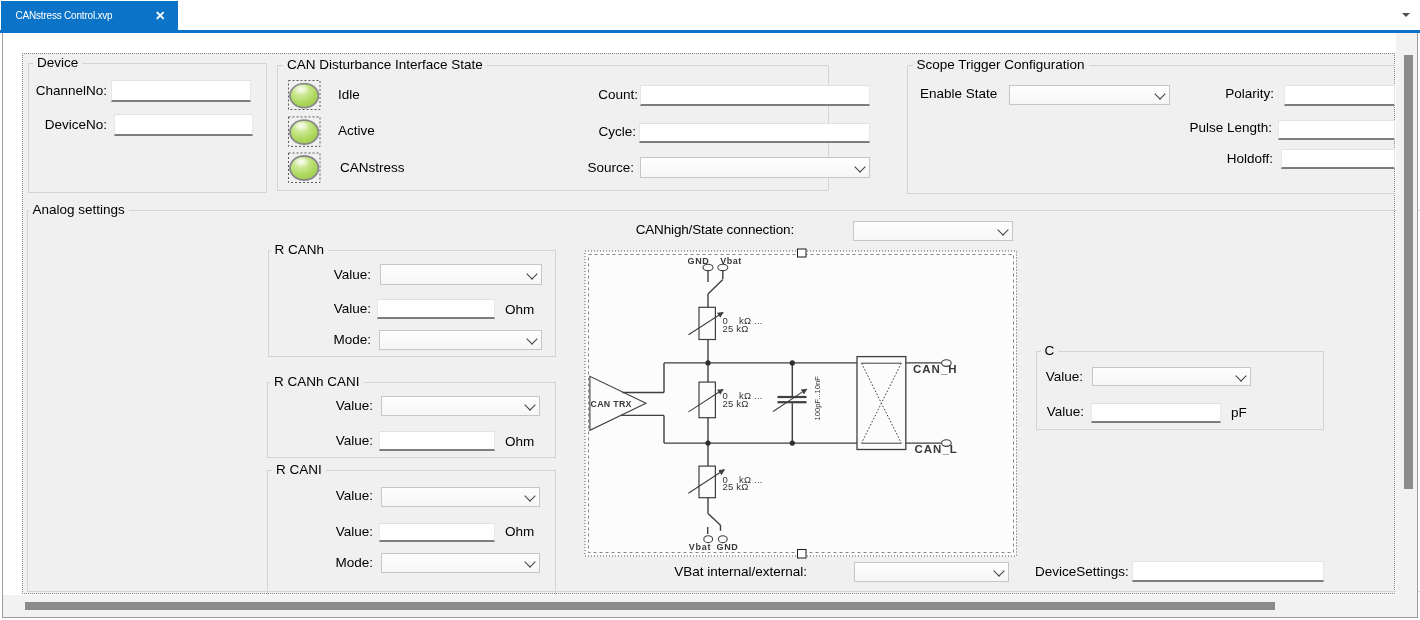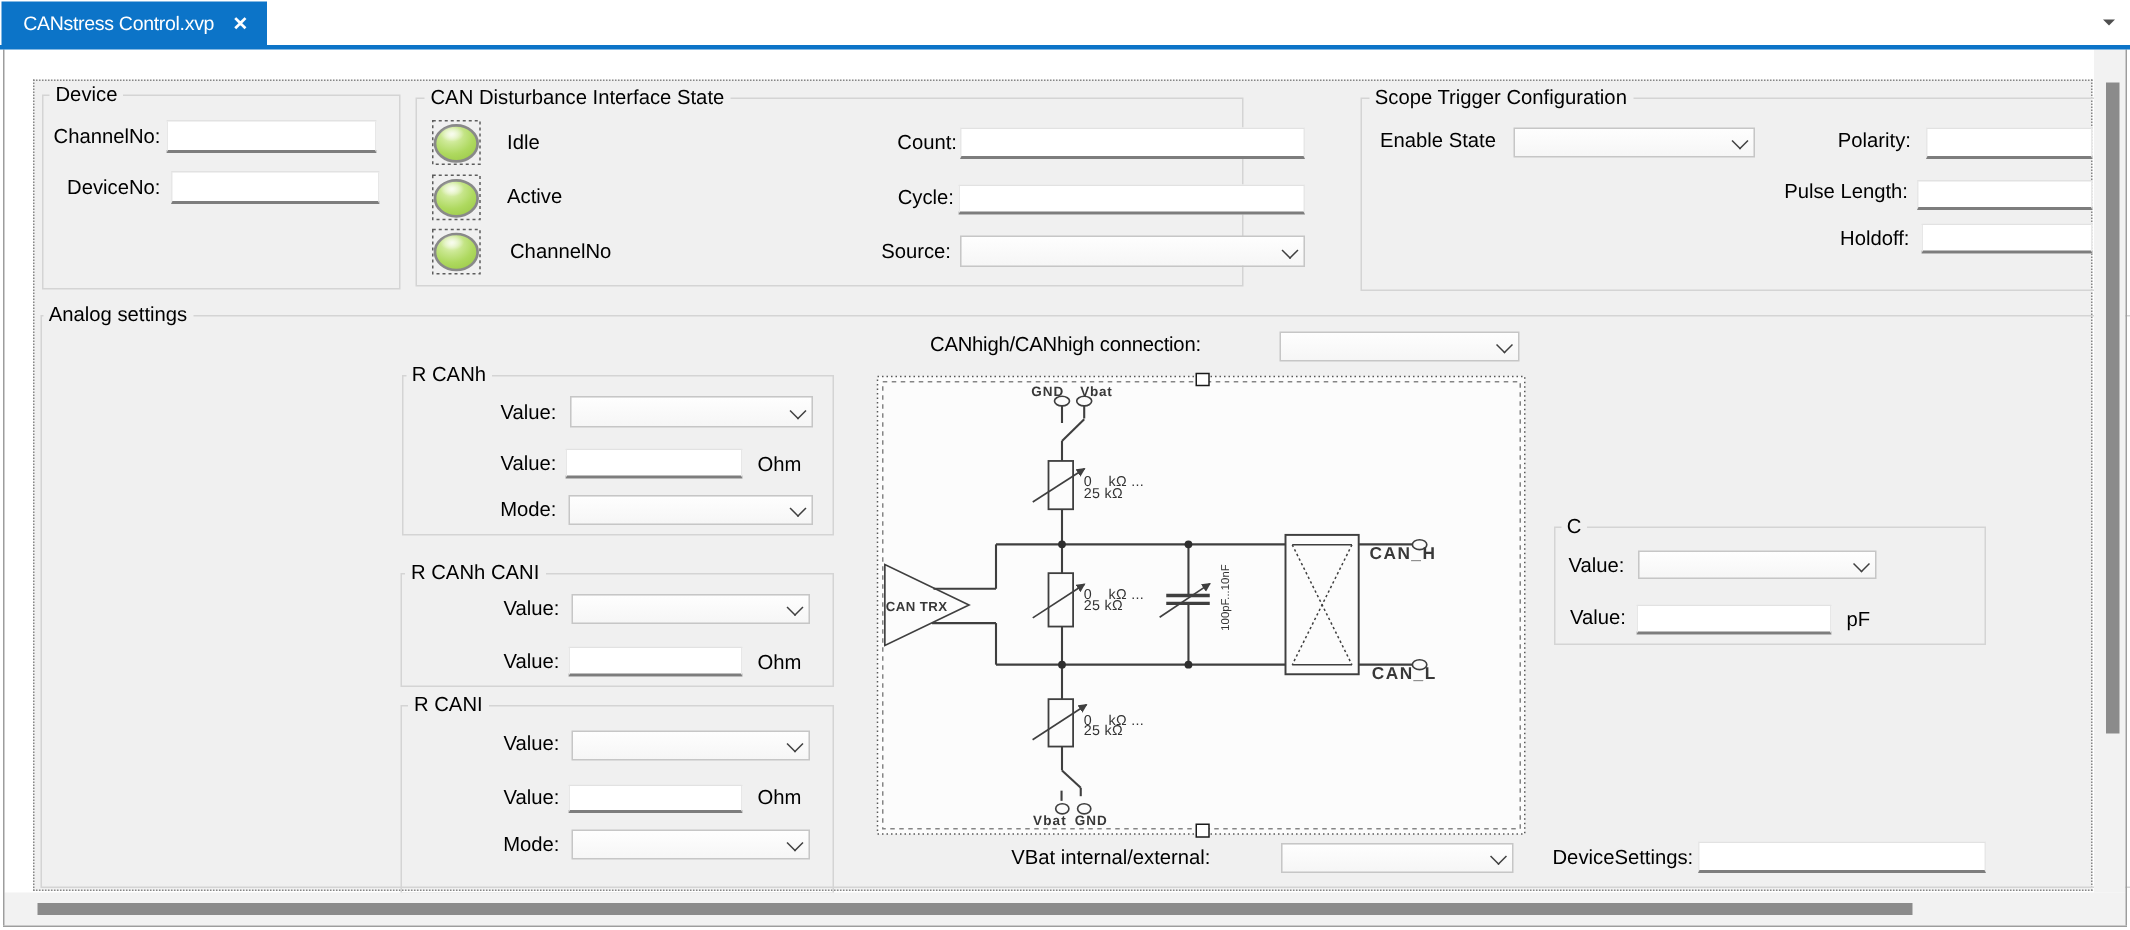--- a/index.html
+++ b/index.html
@@ -73,21 +73,21 @@
       <ellipse cx="16.2" cy="15.6" rx="14.2" ry="12" fill="url(#ledg)" stroke="#898989" stroke-width="1.8"></ellipse>
       <ellipse cx="16.2" cy="52.2" rx="14.2" ry="12" fill="url(#ledg)" stroke="#898989" stroke-width="1.8"></ellipse>
       <ellipse cx="16.2" cy="88" rx="14.2" ry="12" fill="url(#ledg)" stroke="#898989" stroke-width="1.8"></ellipse>
       <ellipse cx="13.5" cy="9.2" rx="8" ry="5.2" fill="url(#ledh)"></ellipse>
       <ellipse cx="13.5" cy="45.8" rx="8" ry="5.2" fill="url(#ledh)"></ellipse>
       <ellipse cx="13.5" cy="81.6" rx="8" ry="5.2" fill="url(#ledh)"></ellipse>
     </g>
   </svg>
   <div class="lbl" style="left:338px;top:88px;">Idle</div>
   <div class="lbl" style="left:338px;top:124px;">Active</div>
-  <div class="lbl" style="left:340px;top:161px;">ChannelNo</div>
+  <div class="lbl" style="left:340px;top:161px;">CANstress</div>
   <div class="lbl lr" style="left:560px;top:88px;width:78px;">Count:</div>
   <div class="tb" style="left:640px;top:85px;width:230px;height:21px;"></div>
   <div class="lbl lr" style="left:560px;top:125px;width:76px;">Cycle:</div>
   <div class="tb" style="left:639px;top:123px;width:231px;height:20px;"></div>
   <div class="lbl lr" style="left:558px;top:161px;width:76px;">Source:</div>
   <div class="cb" style="left:640px;top:157px;width:230px;height:21px;"></div>
 
   <div class="lbl" style="left:920px;top:87px;">Enable State</div>
   <div class="cb" style="left:1009px;top:85px;width:161px;height:20px;"></div>
   <div class="lbl lr" style="left:1200px;top:87px;width:74px;">Polarity:</div>
@@ -112,21 +112,21 @@
   <div class="lbl" style="left:505px;top:435px;">Ohm</div>
 
   <div class="lbl lr" style="left:300px;top:489px;width:73px;">Value:</div>
   <div class="cb" style="left:381px;top:487px;width:159px;height:20px;"></div>
   <div class="lbl lr" style="left:300px;top:525px;width:73px;">Value:</div>
   <div class="tb" style="left:379px;top:523px;width:116px;height:19px;"></div>
   <div class="lbl" style="left:505px;top:525px;">Ohm</div>
   <div class="lbl lr" style="left:300px;top:556px;width:73px;">Mode:</div>
   <div class="cb" style="left:381px;top:553px;width:159px;height:20px;"></div>
 
-  <div class="lbl lr" style="left:620px;top:223px;width:174px;letter-spacing:-0.15px;">CANhigh/CANhigh connection:</div>
+  <div class="lbl lr" style="left:620px;top:223px;width:174px;letter-spacing:-0.15px;">CANhigh/State connection:</div>
   <div class="cb" style="left:853px;top:221px;width:160px;height:20px;"></div>
   <div class="lbl lr" style="left:670px;top:565px;width:137px;">VBat internal/external:</div>
   <div class="cb" style="left:854px;top:562px;width:155px;height:20px;"></div>
   <div class="lbl" style="left:1035px;top:565px;">DeviceSettings:</div>
   <div class="tb" style="left:1132px;top:561px;width:192px;height:21px;"></div>
 
   <div class="lbl lr" style="left:1010px;top:370px;width:73px;">Value:</div>
   <div class="cb" style="left:1092px;top:367px;width:159px;height:19px;"></div>
   <div class="lbl lr" style="left:1010px;top:405px;width:74px;">Value:</div>
   <div class="tb" style="left:1091px;top:403px;width:130px;height:20px;"></div>
@@ -237,17 +237,17 @@
   <div class="abs" style="left:1404px;top:55px;width:9px;height:434px;background:#8b8b8b;z-index:6;"></div>
   <div class="abs" style="left:3px;top:595px;width:1414px;height:22px;background:#f2f2f2;z-index:5;"></div>
   <div class="abs" style="left:25px;top:602px;width:1250px;height:8px;background:#8b8b8b;z-index:6;"></div>
 
   <div class="abs" style="left:2px;top:33px;width:1px;height:584px;background:#9d9d9d;z-index:7;"></div>
   <div class="abs" style="left:1417px;top:33px;width:1px;height:584px;background:#9d9d9d;z-index:7;"></div>
   <div class="abs" style="left:2px;top:617px;width:1416px;height:1px;background:#9d9d9d;z-index:7;"></div>
 
   <div class="abs" style="left:0;top:30px;width:1420px;height:2.5px;background:#0c74c8;z-index:8;"></div>
   <div class="abs" style="left:1px;top:1px;width:177px;height:30px;background:#0c74c8;z-index:8;">
-    <span style="position:absolute;left:14.5px;top:0;line-height:30px;color:#fff;font-size:13px;letter-spacing:-0.2px;">CANstress Control.xvp</span>
+    <span style="position:absolute;left:14.5px;top:0;line-height:30px;color:#fff;font-size:10px;letter-spacing:-0.2px;">CANstress Control.xvp</span>
     <span style="position:absolute;left:154px;top:0;line-height:30px;color:#fff;font-size:12.5px;font-weight:700;">✕</span>
   </div>
   <div class="abs" style="left:1402px;top:13px;width:0;height:0;border-left:4px solid transparent;border-right:4px solid transparent;border-top:4.5px solid #4f4f4f;z-index:8;"></div>
 </div>
 
 </body></html>

